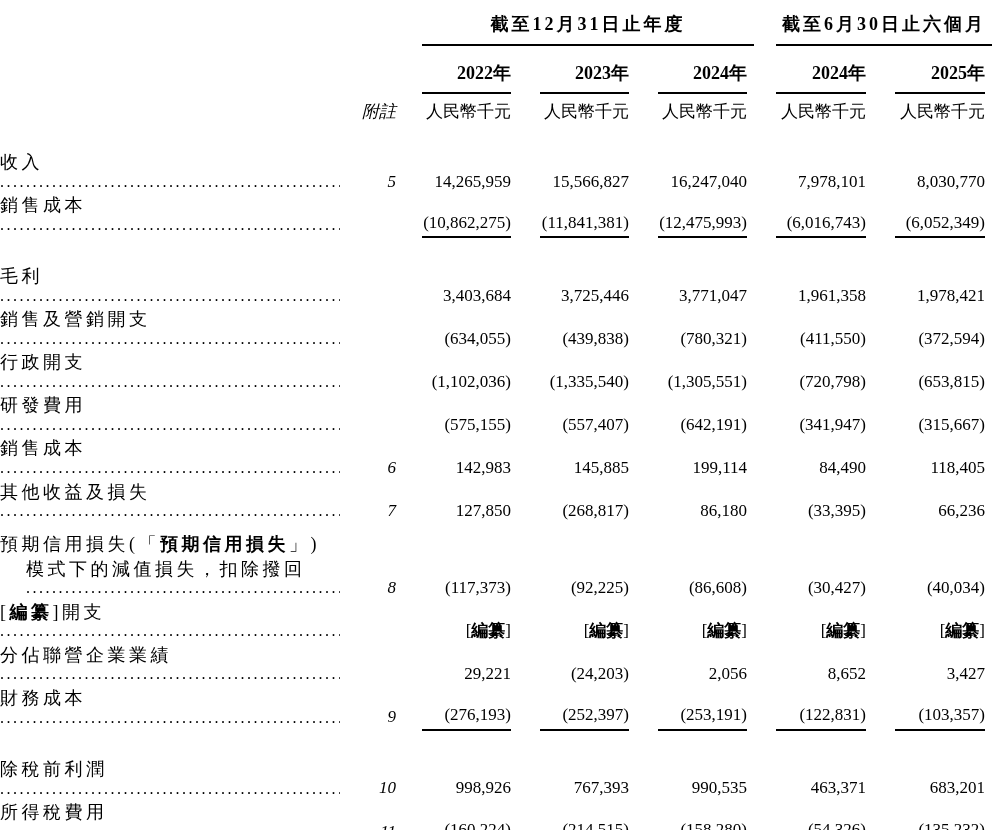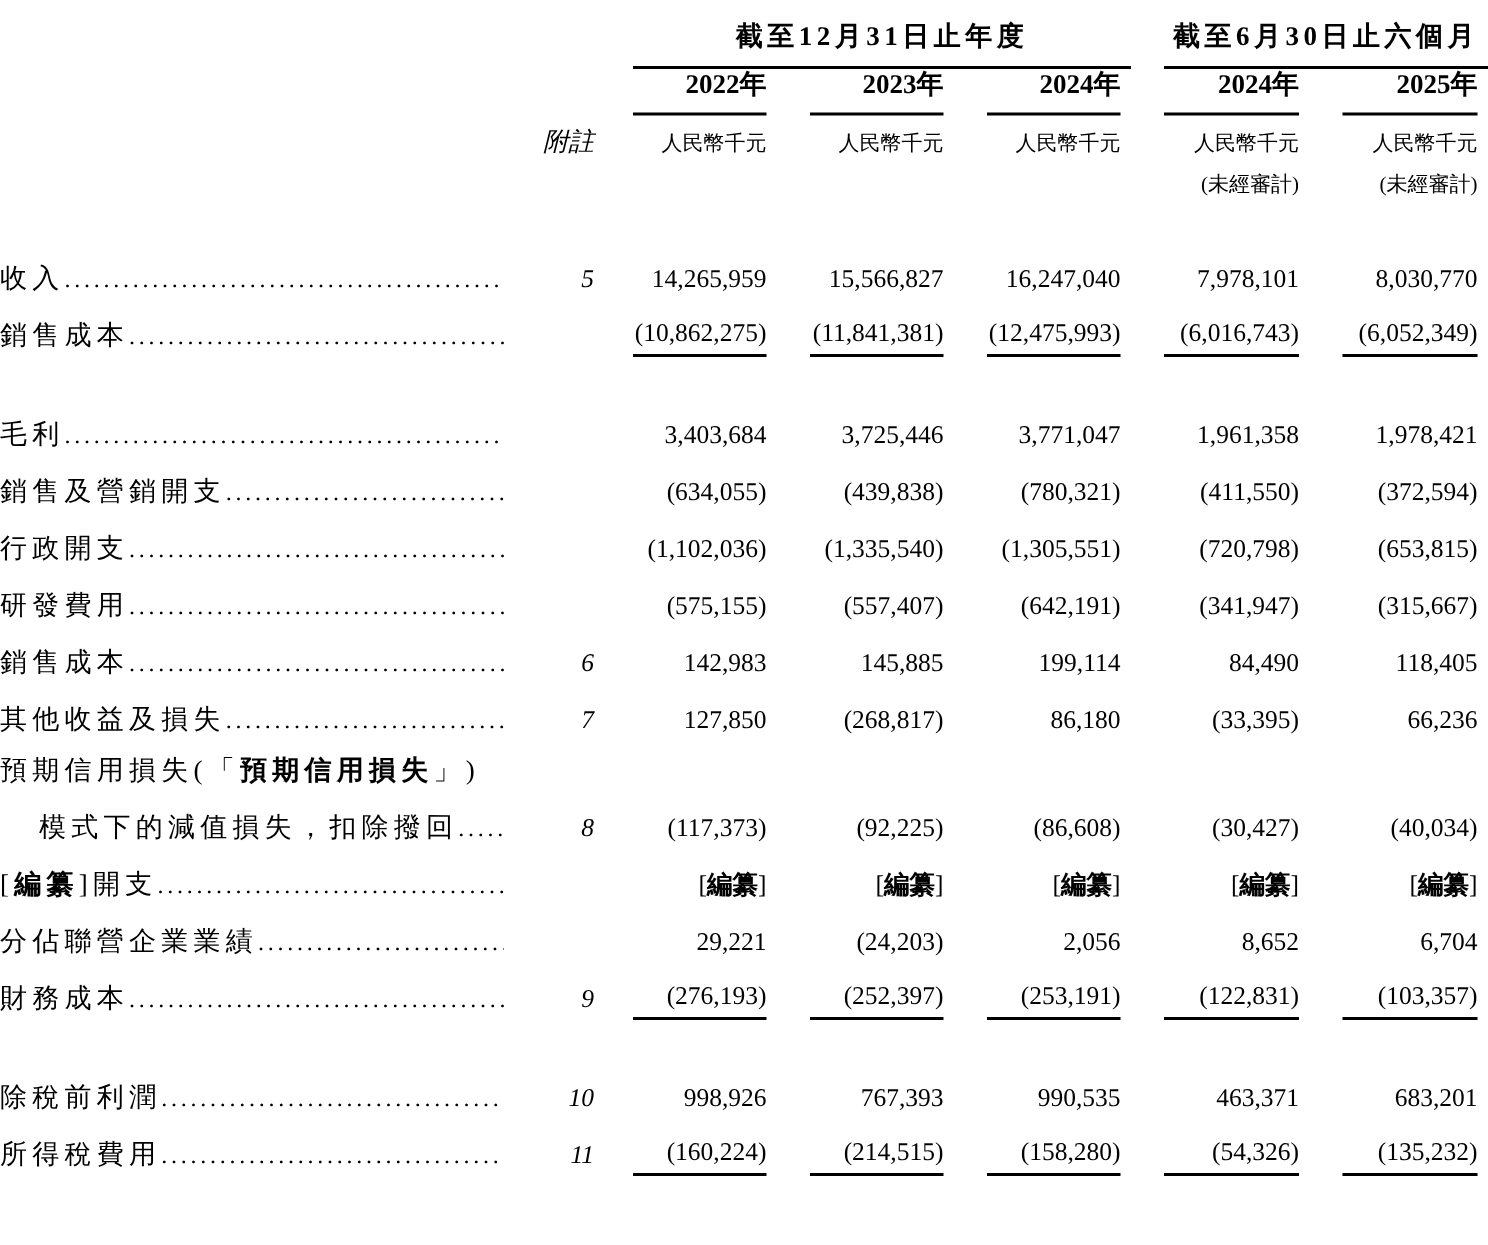--- a/index.html
+++ b/index.html
@@ -5,40 +5,40 @@
   html,body{margin:0;padding:0;}
   body{
     width:992px;height:830px;background:#ffffff;color:#000;
     font-family:"Liberation Serif","DejaVu Serif",serif;
     overflow:hidden;
   }
   table{border-collapse:collapse;table-layout:fixed;width:992px;}
   td{padding:0;vertical-align:bottom;font-size:17px;line-height:1.15;}
   
   tr.r-group td{height:46px;}
-  tr.r-years td{height:31px;}
+  tr.r-years td{height:48px;}
   tr.r-units td{height:28px;}
   tr.r-unaud td{height:27px;}
   tr.r-spacer td{height:26px;}
   
   tr.dr td{height:34px;}
   tr.dr-short td{height:30px;margin-left:32px;}
   tr.gap td{height:28px;}
   tr.gap-lg td{height:34px;}
   .b{font-weight:bold;}
   .it{}
   .cjk{letter-spacing:3px;}
   .num{text-align:right;padding-right:7px;}
   .nbox{margin-left:22px;text-align:right;padding-bottom:4px;}
   .nbox.ul{border-bottom:2px solid #000;}
   .gbox{margin-left:22px;text-align:center;padding-bottom:9px;border-bottom:2px solid #000;font-weight:bold;font-size:18px;}
   .ybox{padding-bottom:8px;font-weight:bold;font-size:18px;}
-  .ubox{font-size:14px;}
+  .ubox{font-size:17px;}
   .labcell{padding-bottom:4px;}
-  .labwrap{display:flex;align-items:baseline;overflow:hidden;padding-right:4px;}
+  .labwrap{display:flex;align-items:baseline;overflow:hidden;padding-right:4px;flex-direction:column;}
   .lab{white-space:nowrap;letter-spacing:3.5px;font-size:18px;}
   .lab .sp{letter-spacing:3.5px;}
   .leader{flex:1;overflow:hidden;white-space:nowrap;letter-spacing:2.5px;font-size:16px;}
   .ind{padding-left:26px;text-align:right;}
   .notecell{text-align:right;padding-right:4px;padding-bottom:4px;font-style:italic;font-size:17px;}
 </style>
 </head>
 <body>
 
 <table>
@@ -91,32 +91,20 @@
       <td class="num">
           <div class="nbox it ubox">人民幣千元</div>
         </td>
       <td class="num">
           <div class="nbox it ubox">人民幣千元</div>
         </td>
       <td class="num">
           <div class="nbox it ubox">人民幣千元</div>
         </td>
     </tr>
-    <tr class="r-unaud">
-      <td colspan="2"></td>
-      <td></td>
-      <td></td>
-      <td></td>
-      <td class="num">
-          <div class="nbox it ubox">(未經審計)</div>
-        </td>
-      <td class="num">
-          <div class="nbox it ubox">(未經審計)</div>
-        </td>
-    </tr>
     <tr class="r-spacer">
         <td colspan="7"></td>
       </tr>
   </thead>
   <tbody id="tbody">
       <tr class="dr">
         <td class="labcell">
           <div class="labwrap">
             <span class="lab"><span class="sp">收入</span></span>
             <span class="leader">........................................................................................................</span>
@@ -395,21 +383,21 @@
         <td class="num">
           <div class="nbox"><span>(24,203)</span></div>
         </td>
         <td class="num">
           <div class="nbox"><span>2,056</span></div>
         </td>
         <td class="num">
           <div class="nbox"><span>8,652</span></div>
         </td>
         <td class="num">
-          <div class="nbox"><span>6,704</span></div>
+          <div class="nbox"><span>3,427</span></div>
         </td>
       </tr>
       <tr class="dr">
         <td class="labcell">
           <div class="labwrap">
             <span class="lab"><span class="sp">財務成本</span></span>
             <span class="leader">........................................................................................................</span>
           </div>
         </td>
         <td class="notecell"><span class="it">9</span></td>

